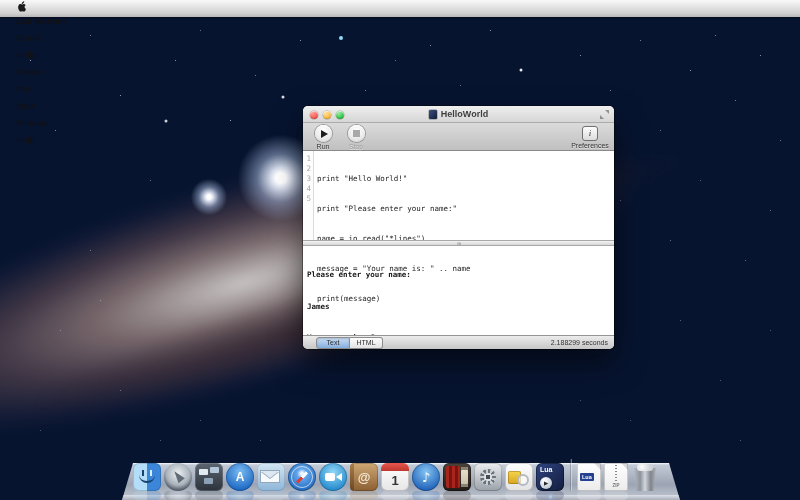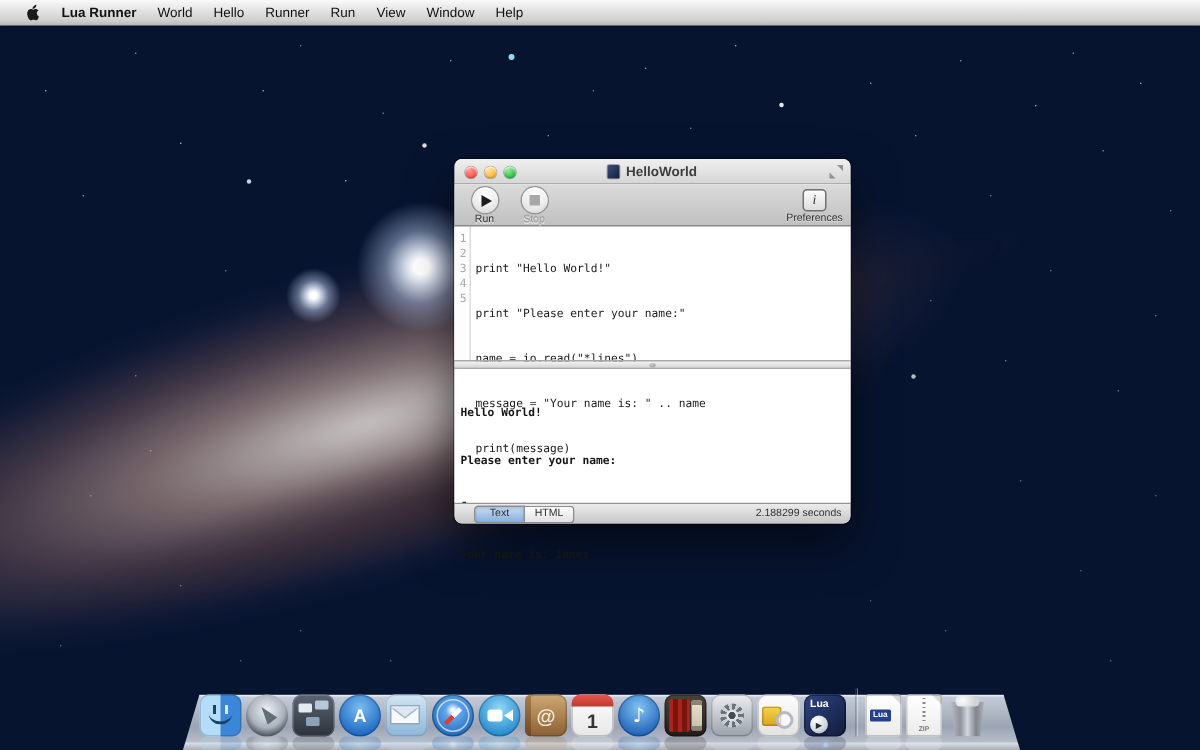--- a/index.html
+++ b/index.html
@@ -42,35 +42,35 @@
     260px 440px 0 rgba(255,255,255,.4),740px 440px 0 rgba(255,255,255,.4),770px 330px 0 rgba(255,255,255,.4);}
   .stars2{width:2px;height:2px;box-shadow:340px 37px 0 1px rgba(150,230,255,.95),
     520px 69px 0 .5px rgba(255,255,255,.9),282px 96px 0 .5px rgba(255,255,255,.85),
     165px 120px 0 .5px rgba(255,255,255,.8),608px 250px 0 .5px rgba(255,255,255,.7);}
 
   
   .menubar{position:absolute;top:0;left:0;right:0;height:17px;z-index:50;
     background:linear-gradient(#f9f9f9,#cfcfcf 80%,#b7b7b7);
     box-shadow:0 1px 2px rgba(0,0,0,.4);display:flex;align-items:center;
     font-size:9px;color:#111;}
-  .menu-left{display:flex;align-items:center;height:100%;padding-left:9px;}
+  .menu-left{display:flex;height:100%;padding-left:9px;flex-direction:column;}
   .menu-apple{display:flex;align-items:center;padding:0 7px;}
   .menu-item{padding:0 7px;line-height:17px;white-space:nowrap;}
   .menu-item.app-name{font-weight:bold;}
   .menu-right{margin-left:auto;display:flex;align-items:center;gap:9px;padding-right:9px;}
   .flag{width:15px;height:9px;position:relative;border:0.5px solid rgba(0,0,0,.3);
     background:repeating-linear-gradient(#b22234 0 1.3px,#fff 1.3px 2.6px);}
   .flag:before{content:"";position:absolute;left:0;top:0;width:7px;height:5px;background:#3c3b6e;}
   .battery{width:14px;height:7px;border:1px solid #333;border-radius:1.5px;position:relative;}
   .battery:before{content:"";position:absolute;left:1px;top:1px;bottom:1px;width:8px;background:#333;}
   .battery:after{content:"";position:absolute;right:-3px;top:1.5px;width:2px;height:3px;background:#333;}
   .clock{white-space:nowrap;}
 
   
-  .window{position:absolute;left:303px;top:106px;width:264px;height:243px;z-index:20;
+  .window{position:absolute;left:303px;top:106px;width:311px;height:243px;z-index:20;
     border-radius:5px;background:#fff;
     box-shadow:0 14px 30px rgba(0,0,0,.55),0 0 0 1px rgba(0,0,0,.35);}
   .titlebar{height:17px;border-radius:5px 5px 0 0;position:relative;
     background:linear-gradient(#efefef,#d6d6d6);border-bottom:1px solid #acacac;
     display:flex;align-items:center;justify-content:center;box-sizing:border-box;}
   .lights{position:absolute;left:7px;top:4.5px;display:flex;gap:5px;}
   .light{width:8px;height:8px;border-radius:50%;
     box-shadow:inset 0 1px 1px rgba(255,255,255,.7),inset 0 -1px 1px rgba(0,0,0,.15),0 0 0 .5px rgba(0,0,0,.3);}
   .title{font-size:9px;font-weight:bold;color:#3e3e3e;display:flex;align-items:center;gap:4px;}
   .proxy-icon{width:8px;height:9px;border-radius:1px;background:linear-gradient(135deg,#3b4f7d,#141d3a);
@@ -256,21 +256,21 @@
     <span class="menu-apple">
       <span>
         <svg width="11" height="13" viewBox="0 0 16 19">
             <path fill="#1a1a1a" d="M9.3 3.2C10 2.3 11.1 1.7 12 1.7c.1 1-.3 2-1 2.8-.7.8-1.7 1.4-2.7 1.3-.1-.9.4-1.9 1-2.6zM13.9 15c-.6 1-1.3 1.9-2.3 1.9-.9 0-1.3-.6-2.4-.6-1.1 0-1.5.6-2.4.6-1 0-1.8-1-2.4-1.9C3.1 13 2.5 9.6 3.8 7.6c.6-1 1.7-1.7 2.8-1.7 1 0 1.6.6 2.4.6.8 0 1.3-.6 2.4-.6 1 0 2.1.6 2.7 1.5-2.4 1.3-2 4.7.3 5.6-.2.7-.4 1.3-.5 2z"></path>
           </svg>
       </span>
     </span>
     <span class="menu-item app-name">Lua Runner</span>
     <span class="menu-item">World</span>
     <span class="menu-item">Hello</span>
-    <span class="menu-item">Runner</span>
+    <span class="menu-item">Please</span>
     <span class="menu-item">Run</span>
     <span class="menu-item">View</span>
     <span class="menu-item">Window</span>
     <span class="menu-item">Help</span>
   </div>
 </div>
 
 <div class="window">
   <div class="titlebar">
     <div class="lights">
@@ -319,21 +319,20 @@
       <div>message = "Your name is: " .. name</div>
       <div>print(message)</div>
     </div>
   </div>
 
   <div class="splitter">
     <span class="dimple"></span>
   </div>
 
   <div class="output">
-    <div>Hello World!</div>
     <div>Please enter your name:</div>
     <div>James</div>
     <div>Your name is: James</div>
   </div>
 
   <div class="statusbar">
     <div class="seg">
       <span class="seg-btn first selected">Text</span>
       <span class="seg-btn last">HTML</span>
     </div>

